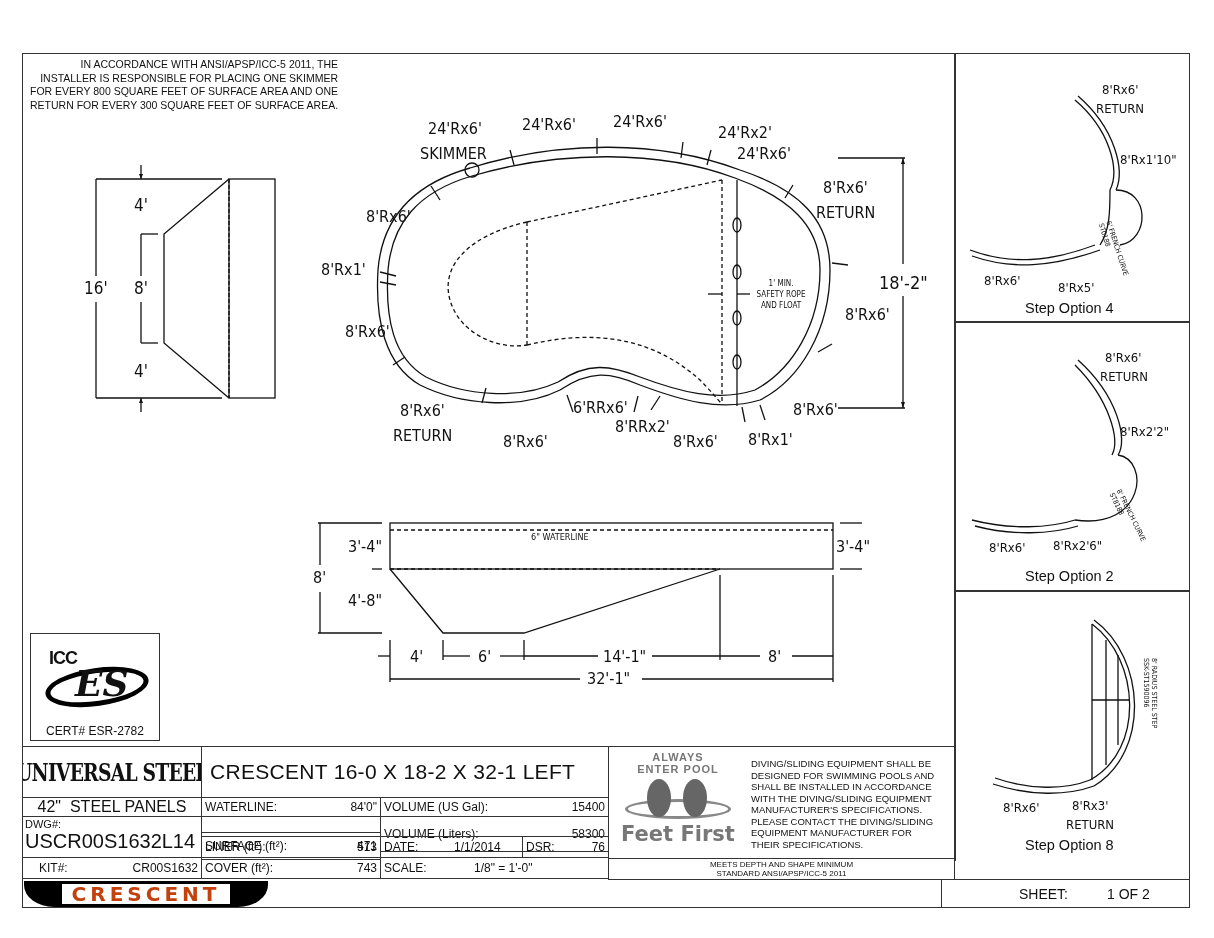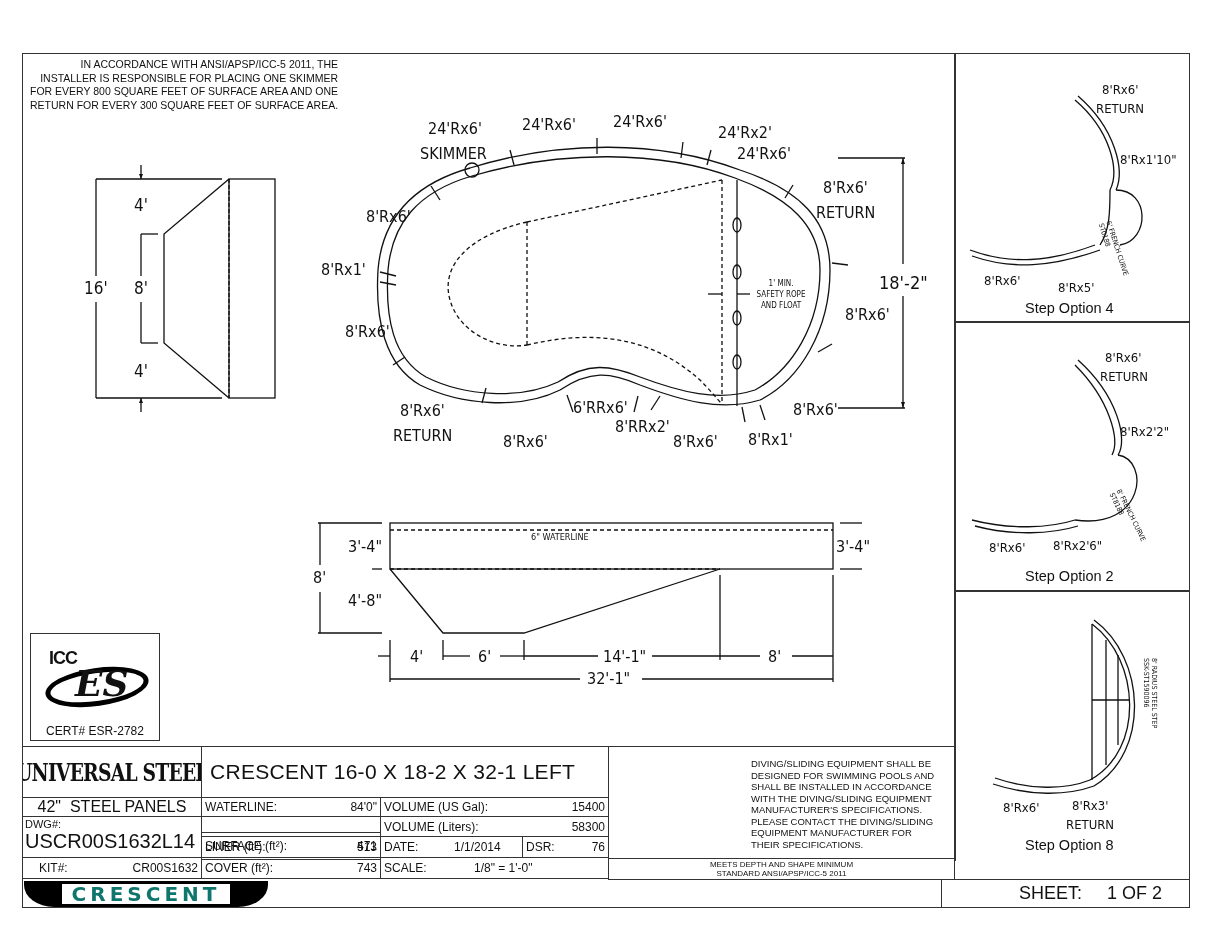--- a/index.html
+++ b/index.html
@@ -10,21 +10,21 @@
   .note div{white-space:nowrap;text-align:right;}
   .divider-v{position:absolute;background:#333;}
   .cell{position:absolute;box-sizing:border-box;border:1px solid #333;font-size:12px;display:flex;align-items:center;padding:0 3px;white-space:nowrap;overflow:hidden;}
   .cell .l{flex:1}
   .cell .r{text-align:right}
   .brand{font-family:"DejaVu Serif",serif;font-weight:bold;font-size:24px;letter-spacing:-1px;transform:scaleX(0.78);transform-origin:center;}
   .title-text{font-size:21px;letter-spacing:0.3px;}
   .small{font-size:10px;}
   .disclaimer{font-size:9.5px;line-height:11.5px;}
   .crescent-logo{position:absolute;left:24px;top:881px;width:244px;height:26px;background:#000;border-radius:0 0 30px 30px / 0 0 22px 22px;display:flex;align-items:center;justify-content:center;}
-  .crescent-logo span{background:#fff;color:#0f766e;font-family:"DejaVu Sans",sans-serif;font-weight:bold;font-size:20px;letter-spacing:4px;padding:0 10px;line-height:20px;}
+  .crescent-logo span{background:#fff;color:#c2410c;font-family:"DejaVu Sans",sans-serif;font-weight:bold;font-size:20px;letter-spacing:4px;padding:0 10px;line-height:20px;}
   .step-label{position:absolute;font-size:14.5px;font-family:"Liberation Sans",sans-serif;}
 </style>
 </head>
 <body>
 
 <div class="frame"></div>
 
 <div class="divider-v" style="left:954px;top:53px;width:1.5px;height:808px;"></div>
 <div class="divider-v" style="left:954px;top:321px;width:236px;height:1.5px;"></div>
 <div class="divider-v" style="left:954px;top:590px;width:236px;height:1.5px;"></div>
@@ -269,55 +269,65 @@
   </div>
   <div class="cell" style="left:201px;top:857px;width:180px;height:22px;">
     <span class="l">COVER (ft²):</span>
     <span class="r">743</span>
   </div>
 
   <div class="cell" style="left:380px;top:797px;width:229px;height:20px;">
     <span class="l">VOLUME (US Gal):</span>
     <span class="r">15400</span>
   </div>
-  <div class="cell" style="left:380px;top:816px;width:229px;height:21px;">
+  <div class="cell" style="left:380px;top:816px;width:229px;height:36px;">
     <span class="l">VOLUME (Liters):</span>
     <span class="r">58300</span>
   </div>
   <div class="cell" style="left:380px;top:836px;width:143px;height:22px;">
     <span style="width:70px;">DATE:</span>
     <span>1/1/2014</span>
   </div>
   <div class="cell" style="left:522px;top:836px;width:87px;height:22px;">
     <span class="l">DSR:</span>
     <span class="r">76</span>
   </div>
   <div class="cell" style="left:380px;top:857px;width:229px;height:22px;">
     <span style="width:90px;">SCALE:</span>
     <span>1/8" = 1'-0"</span>
   </div>
 
   <div class="cell" style="left:608px;top:746px;width:347px;height:113px;align-items:flex-start;padding:0;">
+    <div style="position:absolute;left:6px;top:4px;width:126px;height:106px;text-align:center;color:#777;">
+      <div style="font-size:11px;font-weight:bold;letter-spacing:1px;">ALWAYS</div>
+      <div style="font-size:11px;font-weight:bold;letter-spacing:1px;">ENTER POOL</div>
+      <div style="position:relative;height:48px;">
+        <div style="position:absolute;left:10px;top:24px;width:106px;height:20px;border:3px solid #888;border-radius:50%;box-sizing:border-box;"></div>
+        <div style="position:absolute;left:32px;top:4px;width:24px;height:38px;background:#666;border-radius:50%;"></div>
+        <div style="position:absolute;left:68px;top:4px;width:24px;height:38px;background:#666;border-radius:50%;"></div>
+      </div>
+      <div style="font-family:'DejaVu Sans',sans-serif;font-weight:bold;font-size:21px;color:#777;line-height:22px;">Feet First</div>
+    </div>
     <div class="disclaimer" style="position:absolute;left:142px;top:11px;width:200px;">
       <div>DIVING/SLIDING EQUIPMENT SHALL BE</div>
       <div>DESIGNED FOR SWIMMING POOLS AND</div>
       <div>SHALL BE INSTALLED IN ACCORDANCE</div>
       <div>WITH THE DIVING/SLIDING EQUIPMENT</div>
       <div>MANUFACTURER'S SPECIFICATIONS.</div>
       <div>PLEASE CONTACT THE DIVING/SLIDING</div>
       <div>EQUIPMENT MANUFACTURER FOR</div>
       <div>THEIR SPECIFICATIONS.</div>
     </div>
   </div>
   <div class="cell" style="left:608px;top:858px;width:347px;height:22px;flex-direction:column;justify-content:center;font-size:8px;line-height:9px;">
     <span>MEETS DEPTH AND SHAPE MINIMUM</span>
     <span>STANDARD ANSI/APSP/ICC-5 2011</span>
   </div>
 
-  <div class="cell" style="left:941px;top:879px;width:249px;height:29px;font-size:18px;">
+  <div class="cell" style="left:941px;top:879px;width:249px;height:29px;font-size:14px;">
     <span style="margin-left:74px;width:88px;">SHEET:</span>
     <span>1 OF 2</span>
   </div>
 
   <div class="crescent-logo">
     <span>CRESCENT</span>
   </div>
 </div>
 
 </body></html>

